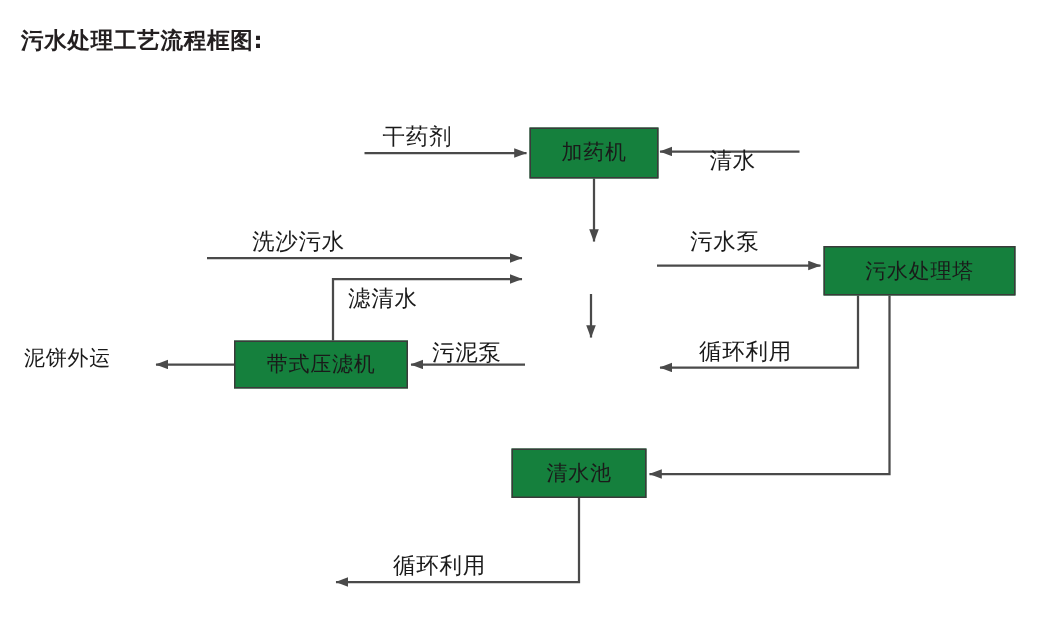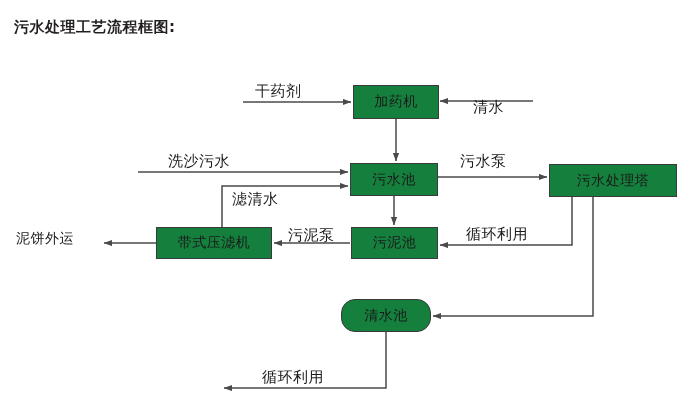--- a/index.html
+++ b/index.html
@@ -99,37 +99,31 @@
       <path d="M156,243 L104,243" marker-end="url(#arrow)"></path>
 
       <path d="M386,332 L386,388 L224,388" marker-end="url(#arrow)"></path>
     </g>
   </svg>
 
   <div class="node-box" style="left:353px; top:85px; width:86px; height:34px;">
     <span>加药机</span>
   </div>
 
-  <div class="node-box" style="left:350px; top:163px; width:88px; height:33px;">
-    <span>污水池</span>
-  </div>
 
   <div class="node-box" style="left:549px; top:164px; width:128px; height:33px;">
     <span>污水处理塔</span>
   </div>
 
-  <div class="node-box" style="left:351px; top:227px; width:87px; height:32px;">
-    <span>污泥池</span>
-  </div>
 
   <div class="node-box" style="left:156px; top:227px; width:116px; height:32px;">
     <span>带式压滤机</span>
   </div>
 
-  <div class="node-box" style="left:341px; top:299px; width:90px; height:33px;border-radius:14px;">
+  <div class="node-box" style="left:341px; top:299px; width:90px; height:33px;">
     <span>清水池</span>
   </div>
 
   <div class="edge-label" style="left:255px; top:82px;">干药剂</div>
   <div class="edge-label" style="left:473px; top:98px;">清水</div>
   <div class="edge-label" style="left:168px; top:152px;">洗沙污水</div>
   <div class="edge-label" style="left:232px; top:190px;">滤清水</div>
   <div class="edge-label" style="left:460px; top:152px;">污水泵</div>
   <div class="edge-label" style="left:466px; top:225px;">循环利用</div>
   <div class="edge-label" style="left:288px; top:226px;">污泥泵</div>

